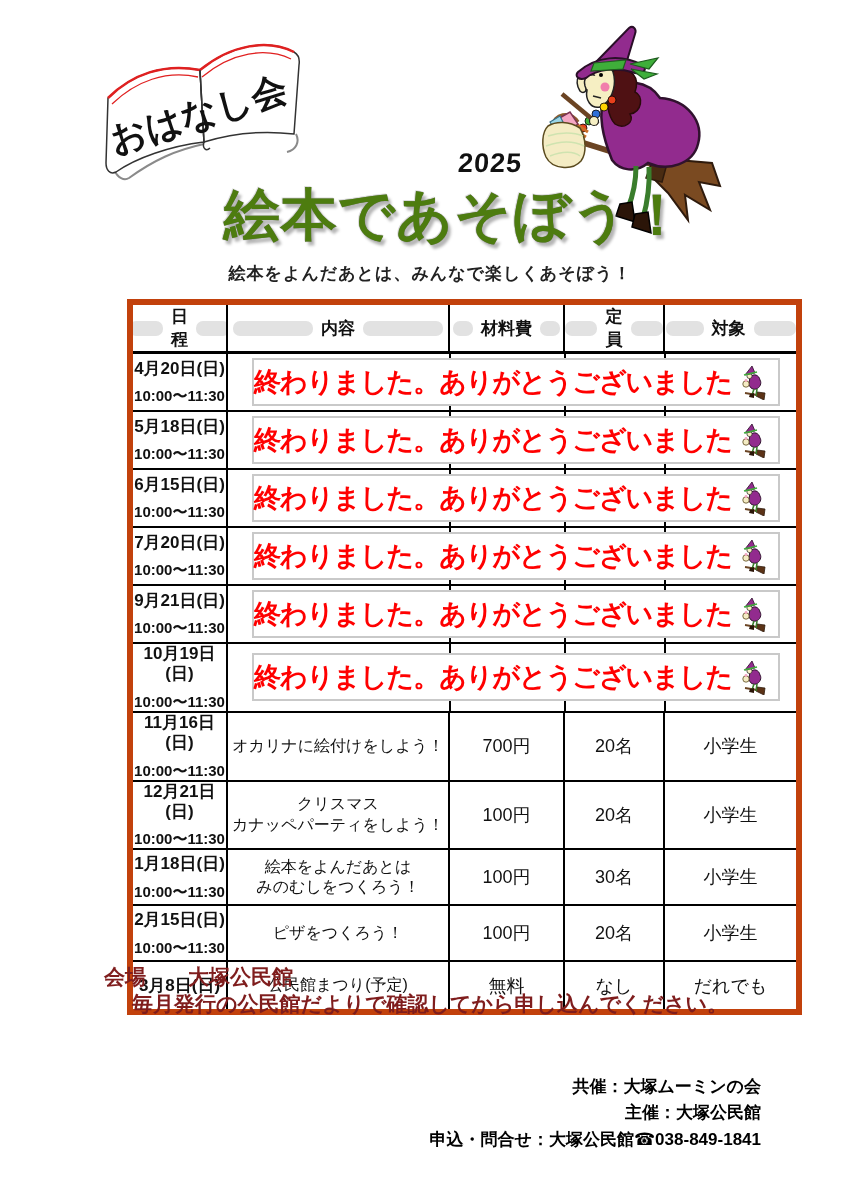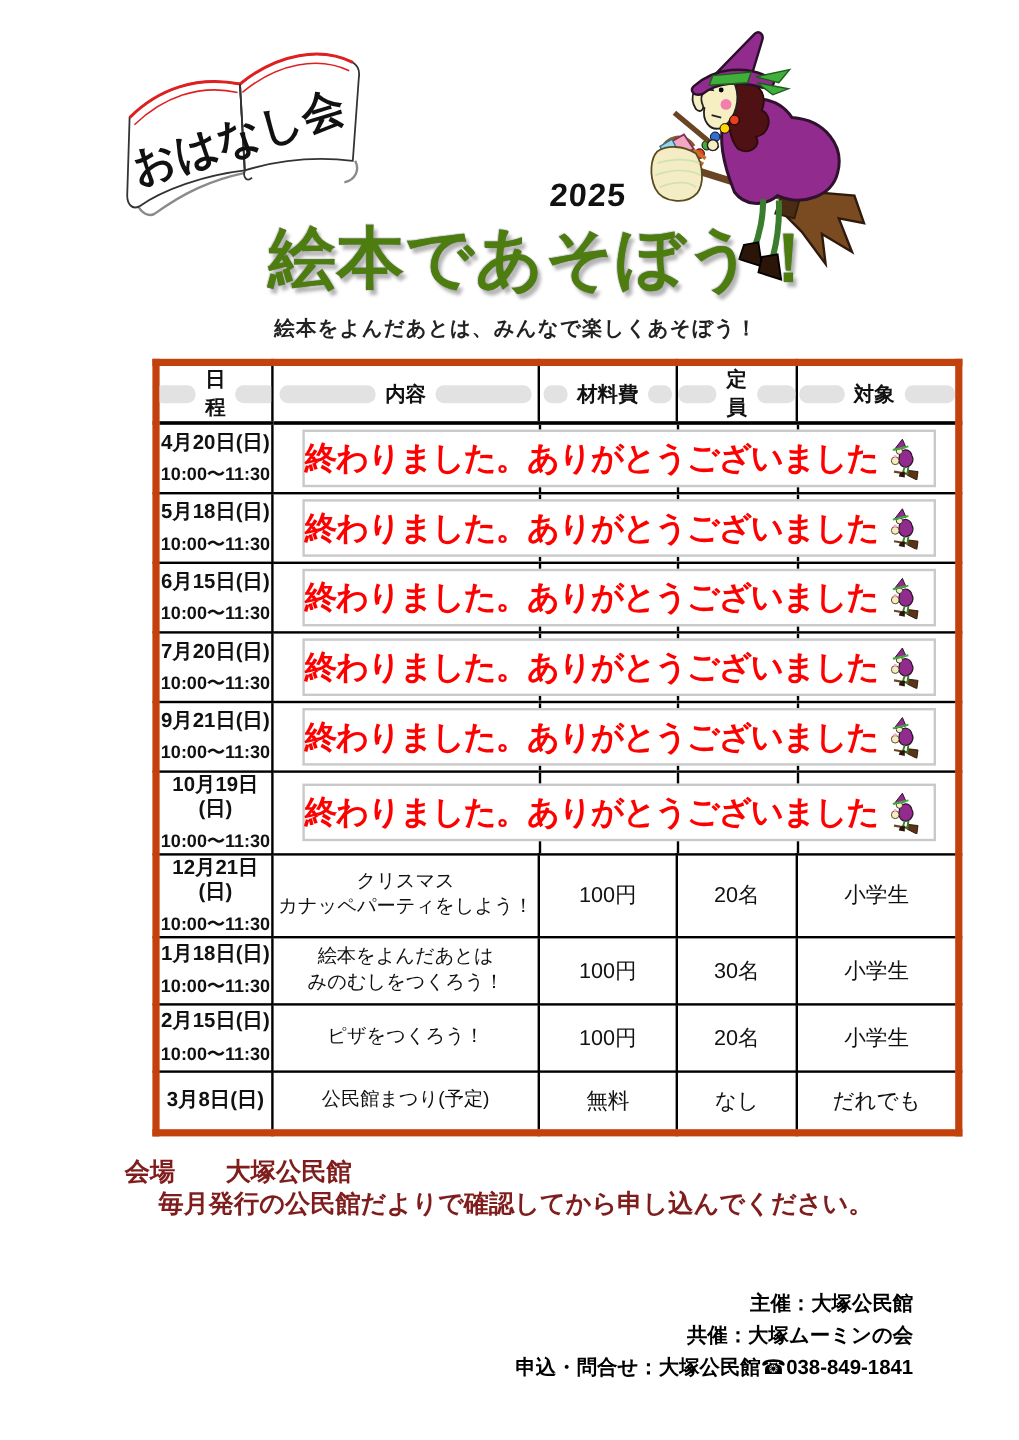--- a/index.html
+++ b/index.html
@@ -342,20 +342,32 @@
       <path d="M10,2 L13,9 L3,11 Z" fill="#922b8e" stroke="#2a0f28" stroke-width="0.8"></path>
       <path d="M2,11 L15,8" stroke="#3fae3a" stroke-width="1.6"></path>
       <circle cx="4" cy="20" r="3.2" fill="#f4ecc4" stroke="#5a4a1e" stroke-width="0.8"></circle>
       <circle cx="4" cy="16.5" r="1.4" fill="#f4a7c3"></circle>
     </svg>
             </div>
           </td>
         </tr>
         <tr class="data-row">
           <td class="date-cell">
+            <div class="date-line">11月16日(日)</div>
+            <div class="time-line">10:00〜11:30</div>
+          </td>
+          <td class="content-cell">
+            <div>オカリナに絵付けをしよう！</div>
+          </td>
+          <td class="fee-cell">700円</td>
+          <td class="cap-cell">20名</td>
+          <td class="target-cell">小学生</td>
+        </tr>
+        <tr class="data-row">
+          <td class="date-cell">
             <div class="date-line">12月21日(日)</div>
             <div class="time-line">10:00〜11:30</div>
           </td>
           <td class="content-cell">
             <div>クリスマス</div>
             <div>カナッペパーティをしよう！</div>
           </td>
           <td class="fee-cell">100円</td>
           <td class="cap-cell">20名</td>
           <td class="target-cell">小学生</td>
@@ -398,18 +410,18 @@
         </tr>
       </tbody>
   </table>
 
   <div class="notes">
     <div class="venue-line">会場　　大塚公民館</div>
     <div class="note2">毎月発行の公民館だよりで確認してから申し込んでください。</div>
   </div>
 
   <div class="credits">
+    <div>共催：大塚ムーミンの会</div>
     <div>主催：大塚公民館</div>
-    <div>共催：大塚ムーミンの会</div>
     <div>申込・問合せ：大塚公民館☎038-849-1841</div>
   </div>
 
 </div>
 
 </body></html>

